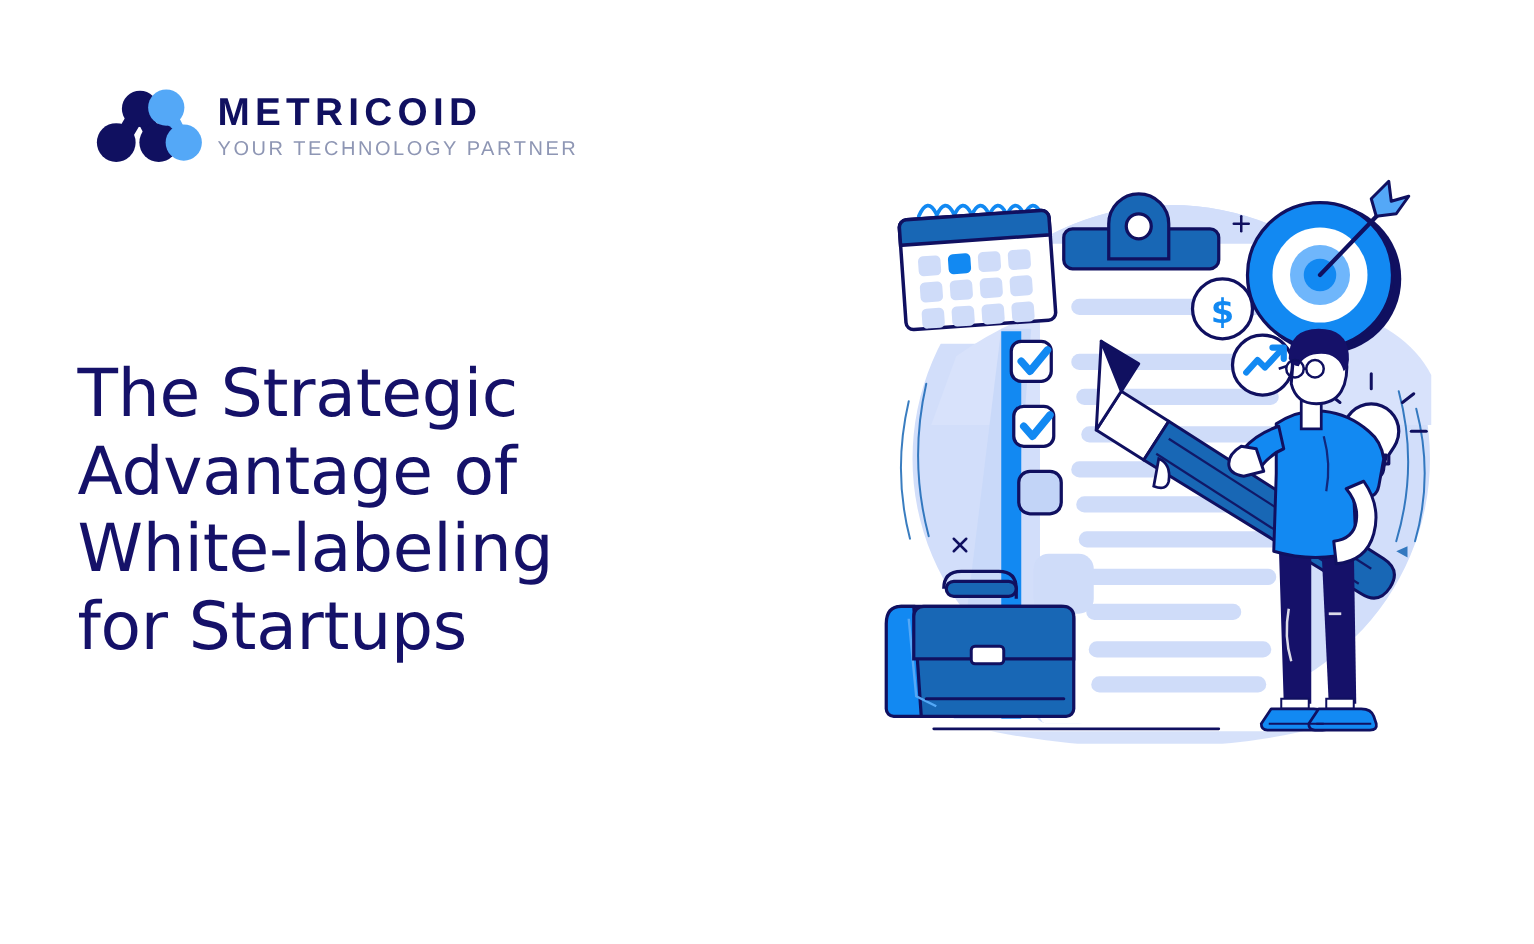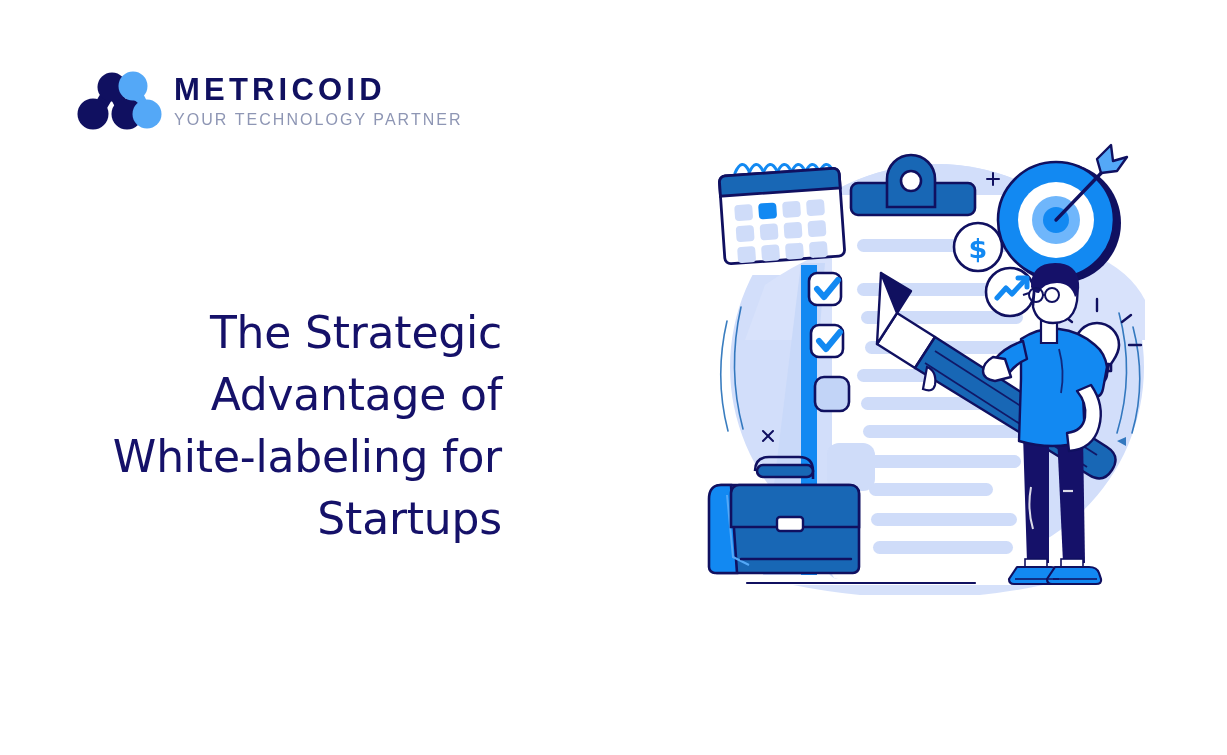--- a/index.html
+++ b/index.html
@@ -40,25 +40,25 @@
     letter-spacing:2.05px;
     color:#8e96b4;
     line-height:1;
     white-space:nowrap;
     font-family:"Liberation Sans", sans-serif;
   }
 
   
   .headline {
     position:absolute;
-    left:62px; top:302px;
+    left:62px; top:285px;
     width:440px;
-    text-align:right;
+    text-align:left;
     color:#151169;
-    font-size:44px;
+    font-size:53px;
     font-weight:400;
     line-height:62px;
     letter-spacing:-0.2px;
     font-family:"DejaVu Sans", sans-serif;
   }
 
   
   .illustration {
     position:absolute;
     left:705px; top:135px;

